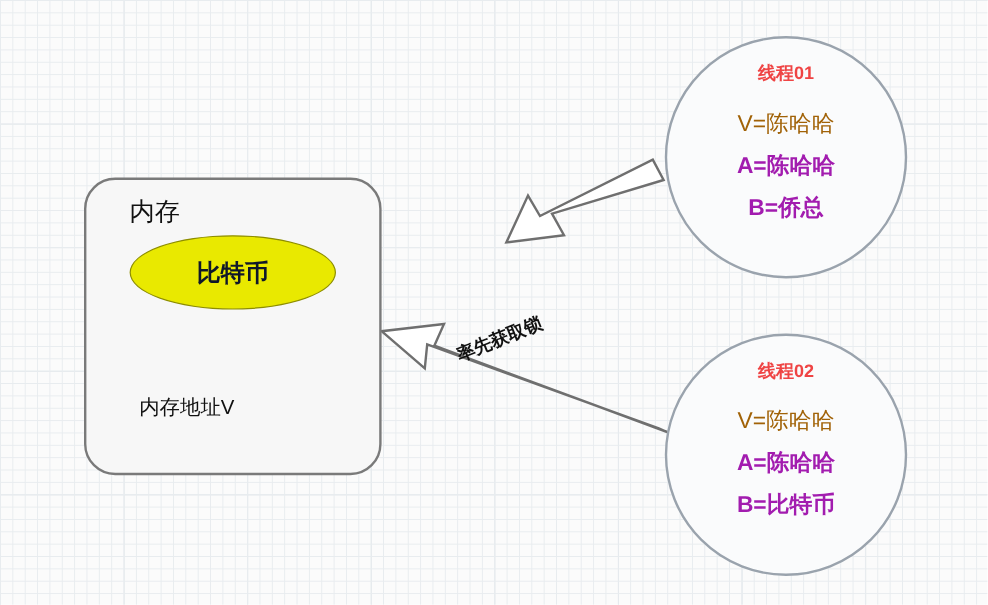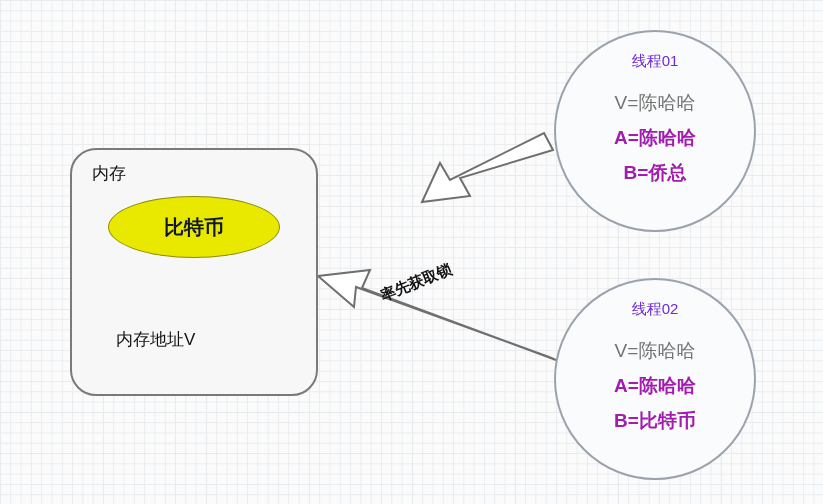--- a/index.html
+++ b/index.html
@@ -36,23 +36,23 @@
     top: 148px;
     width: 248px;
     height: 248px;
     border: 2px solid #7a7a7a;
     border-radius: 26px;
     background: #f7f7f7;
     box-sizing: border-box;
   }
   .memory-label {
     position: absolute;
-    left: 92px;
+    left: 108px;
     top: 162px;
-    font-size: 17px;
+    font-size: 21px;
     color: #111111;
   }
   .coin-ellipse {
     position: absolute;
     left: 108px;
     top: 196px;
     width: 172px;
     height: 62px;
     border-radius: 50%;
     background: #e9e900;
@@ -86,38 +86,38 @@
     box-sizing: border-box;
   }
   #thread01 { left: 554px; top: 30px; width: 202px; height: 202px; }
   #thread02 { left: 554px; top: 278px; width: 202px; height: 202px; }
 
   .thread-title {
     position: absolute;
     width: 100%;
     text-align: center;
     font-size: 15px;
-    font-weight: normal;
-    color: #6d28d9;
+    font-weight: bold;
+    color: #ef4444;
   }
   #thread01 .thread-title { top: 20px; }
   #thread02 .thread-title { top: 20px; }
 
   .thread-lines {
     position: absolute;
     left: 0;
     width: 100%;
     text-align: center;
   }
   #thread01 .thread-lines { top: 58px; }
   #thread02 .thread-lines { top: 58px; }
 
   .line-v {
     font-size: 19px;
-    color: #737373;
+    color: #a16207;
     margin-bottom: 9px;
   }
   .line-a, .line-b {
     font-size: 19px;
     font-weight: bold;
     color: #a21caf;
     margin-bottom: 9px;
   }
 
   .lock-label {

